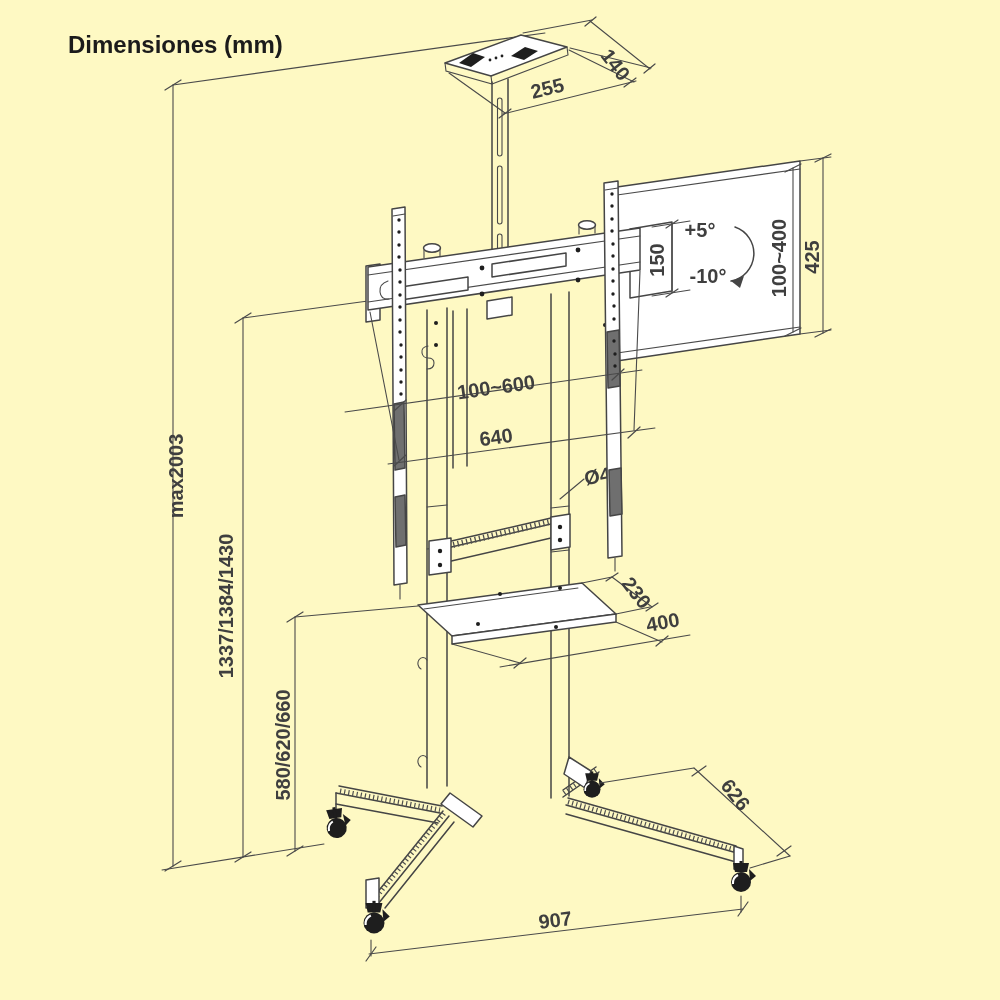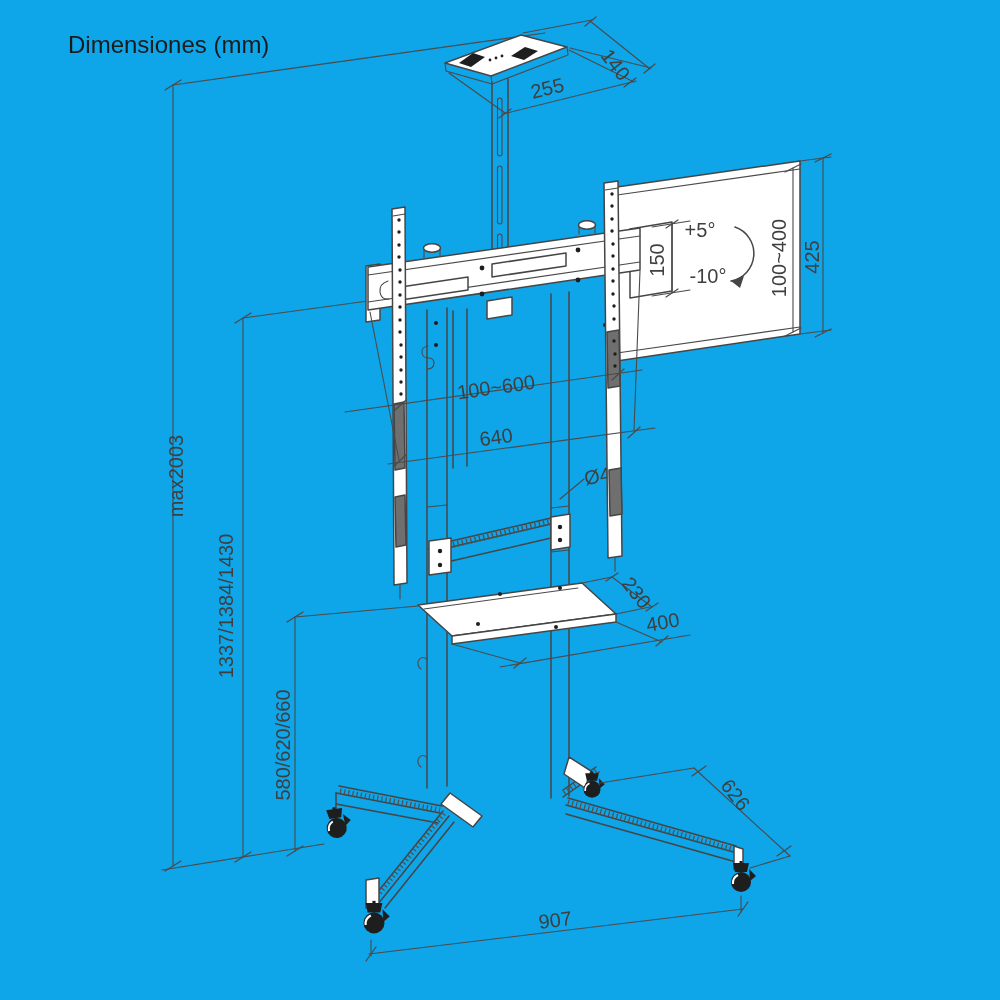--- a/index.html
+++ b/index.html
@@ -1,16 +1,16 @@
 <!DOCTYPE html>
 <html><head>
 <meta charset="utf-8">
 <style>
   html,body{margin:0;padding:0;background:#ffffff;}
-  .stage{position:relative;width:1000px;height:1000px;background:#0ea5e9;overflow:hidden;}
+  .stage{position:relative;width:1000px;height:1000px;background:#fef9c3;overflow:hidden;font-weight:bold;}
   svg{display:block;}
   .ln{stroke:#454545;fill:none;stroke-width:1.5;stroke-linecap:round;stroke-linejoin:round;}
   .thin{stroke:#4a4a4a;fill:none;stroke-width:1.1;stroke-linecap:round;}
   .dim{stroke:#4a4a4a;fill:none;stroke-width:1.1;stroke-linecap:round;}
   .tk{stroke:#4a4a4a;stroke-width:1.2;stroke-linecap:round;}
   .fw{fill:#ffffff;}
   .blk{fill:#1e1e1e;stroke:none;}
   .gray{fill:#6f6f6f;}
   .hatch{stroke:#4f4f4f;stroke-width:6;stroke-dasharray:1.3 3.1;fill:none;}
   .hatch5{stroke:#4f4f4f;stroke-width:5;stroke-dasharray:1.2 3;fill:none;}

